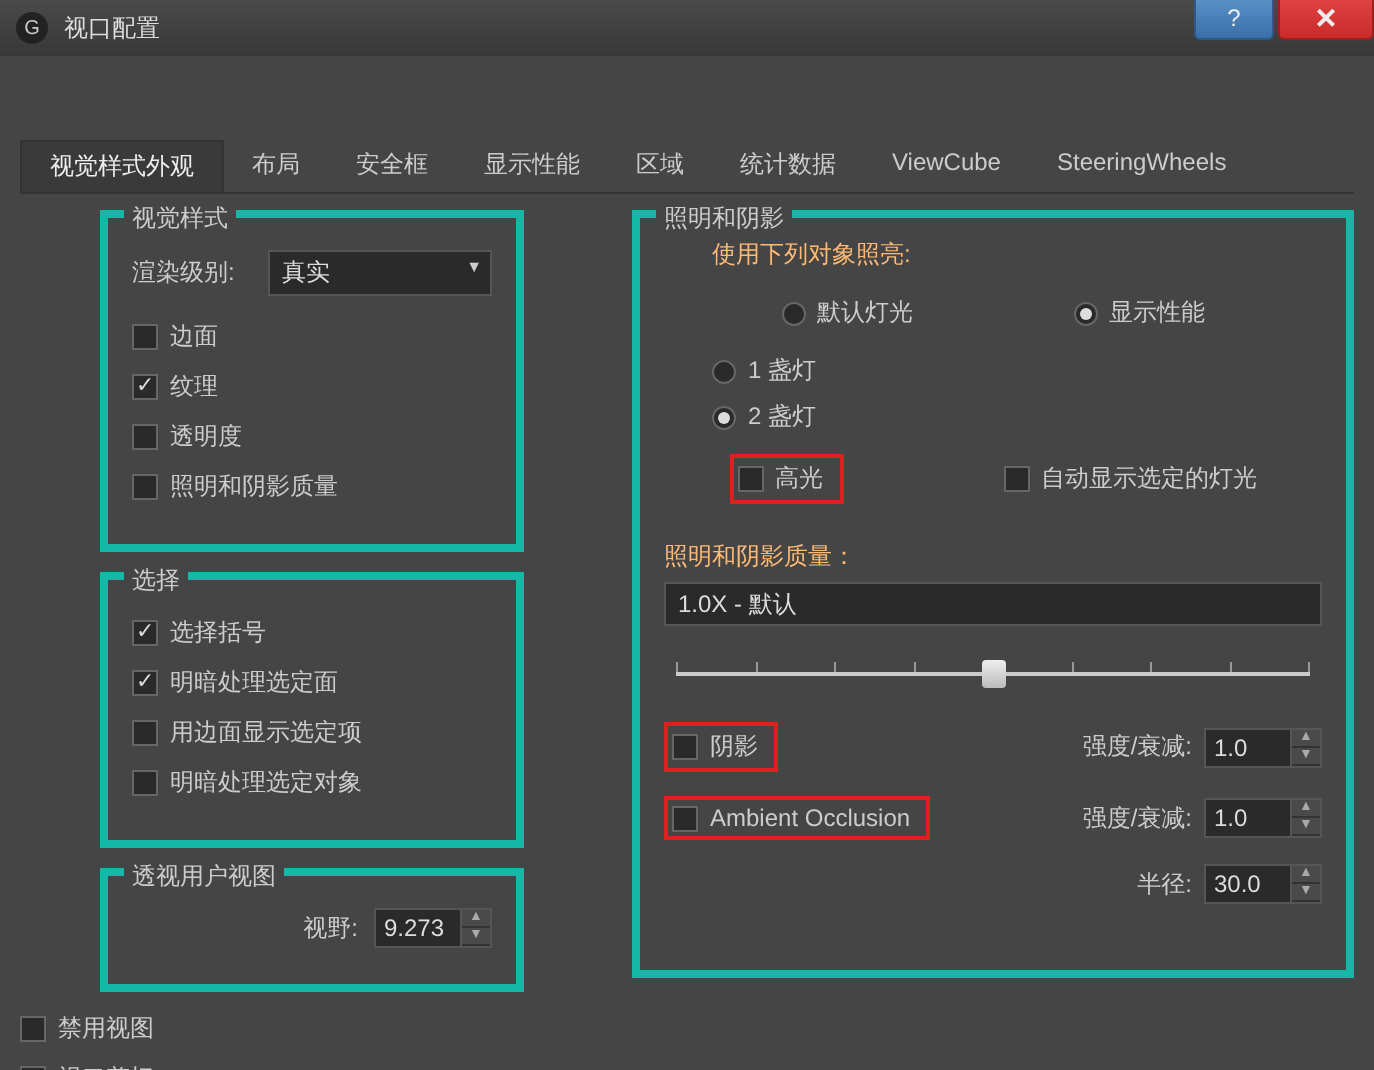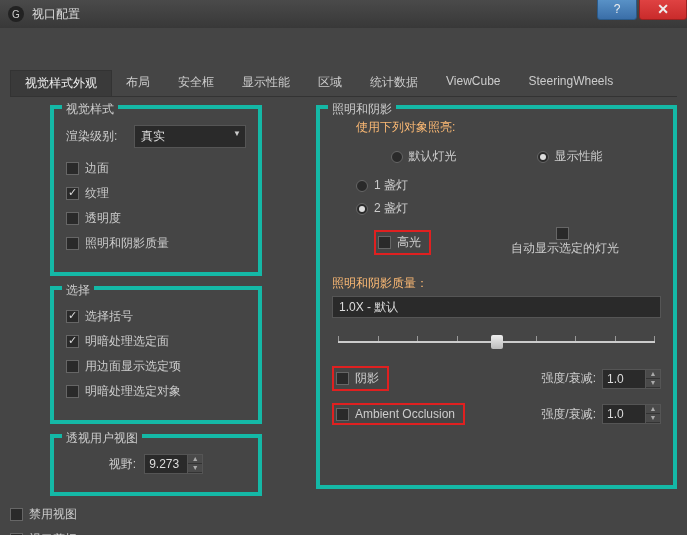--- a/index.html
+++ b/index.html
@@ -116,21 +116,21 @@
             <span>用边面显示选定项</span>
           </label>
         <label class="checkbox">
             <input type="checkbox" style="">
             <span>明暗处理选定对象</span>
           </label>
       </div>
 
       <div class="groupbox">
         <span class="groupbox-title">透视用户视图</span>
-        <div class="row" style="justify-content:center;gap:8px;">
+        <div class="row" style="justify-content:flex-end;gap:8px;">
           <span class="label">视野:</span>
           <span class="spinner">
             <span class="spinner-val">9.273</span>
             <span class="spinner-btns">
                 <span class="spinner-btn">▲</span>
                 <span class="spinner-btn">▼</span>
               </span>
           </span>
         </div>
       </div>
@@ -166,21 +166,21 @@
         <label class="radio indent">
             <input type="radio" name="lc" checked="" style="">
             <span>2 盏灯</span>
           </label>
 
         <div class="row" style="gap:80px;margin-top:10px;">
           <label class="checkbox red-box" style="padding:2px 8px 2px 2px;margin:0;">
               <input type="checkbox" style="">
               <span>高光</span>
             </label>
-          <label class="checkbox" style="margin:0;flex-direction:column;">
+          <label class="checkbox" style="margin:0;">
               <input type="checkbox" style="">
               <span>自动显示选定的灯光</span>
             </label>
         </div>
 
         <div class="sub-label" style="margin-top:18px;">照明和阴影质量：</div>
         <input class="textfield" value="1.0X - 默认" style="">
 
         <div class="slider-track">
           <div class="slider-ticks">
@@ -225,17 +225,29 @@
             <span class="spinner">
                 <span class="spinner-val">1.0</span>
                 <span class="spinner-btns">
                   <span class="spinner-btn">▲</span>
                   <span class="spinner-btn">▼</span>
                 </span>
               </span>
           </div>
         </div>
 
+        <div class="param-row" style="justify-content:flex-end;">
+          <div class="param-right">
+            <span class="label">半径:</span>
+            <span class="spinner">
+                <span class="spinner-val">30.0</span>
+                <span class="spinner-btns">
+                  <span class="spinner-btn">▲</span>
+                  <span class="spinner-btn">▼</span>
+                </span>
+              </span>
+          </div>
+        </div>
       </div>
     </div>
   </div>
 
 </div>
 
 </body></html>

